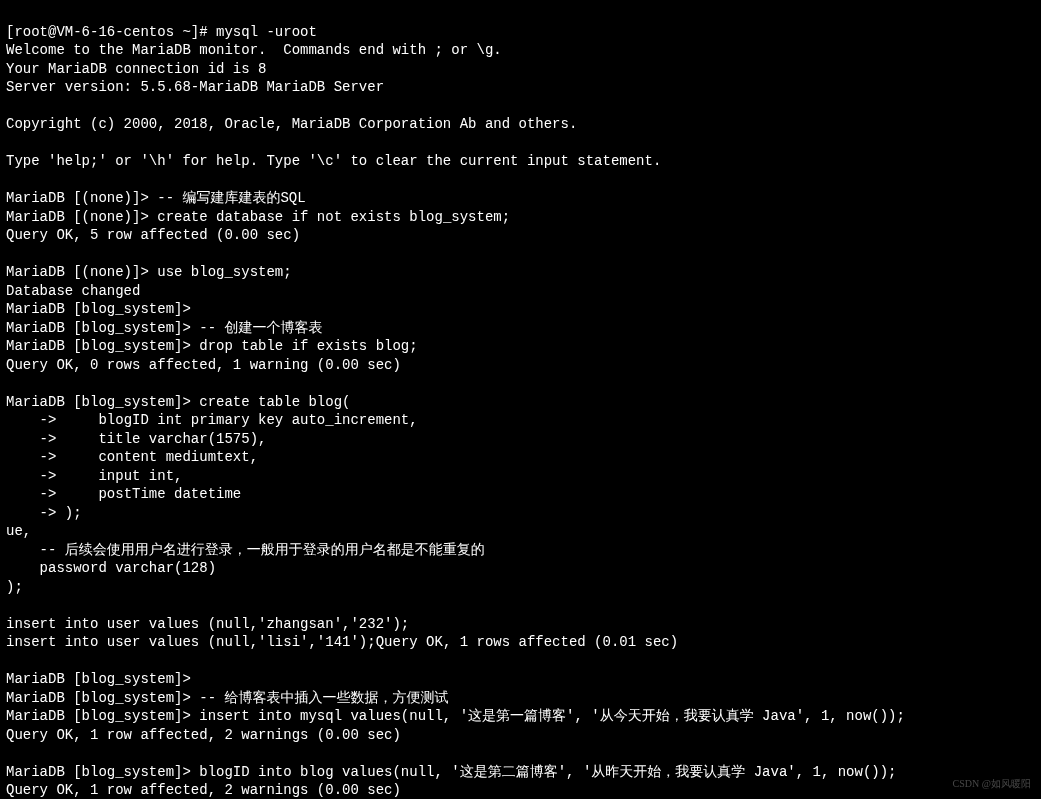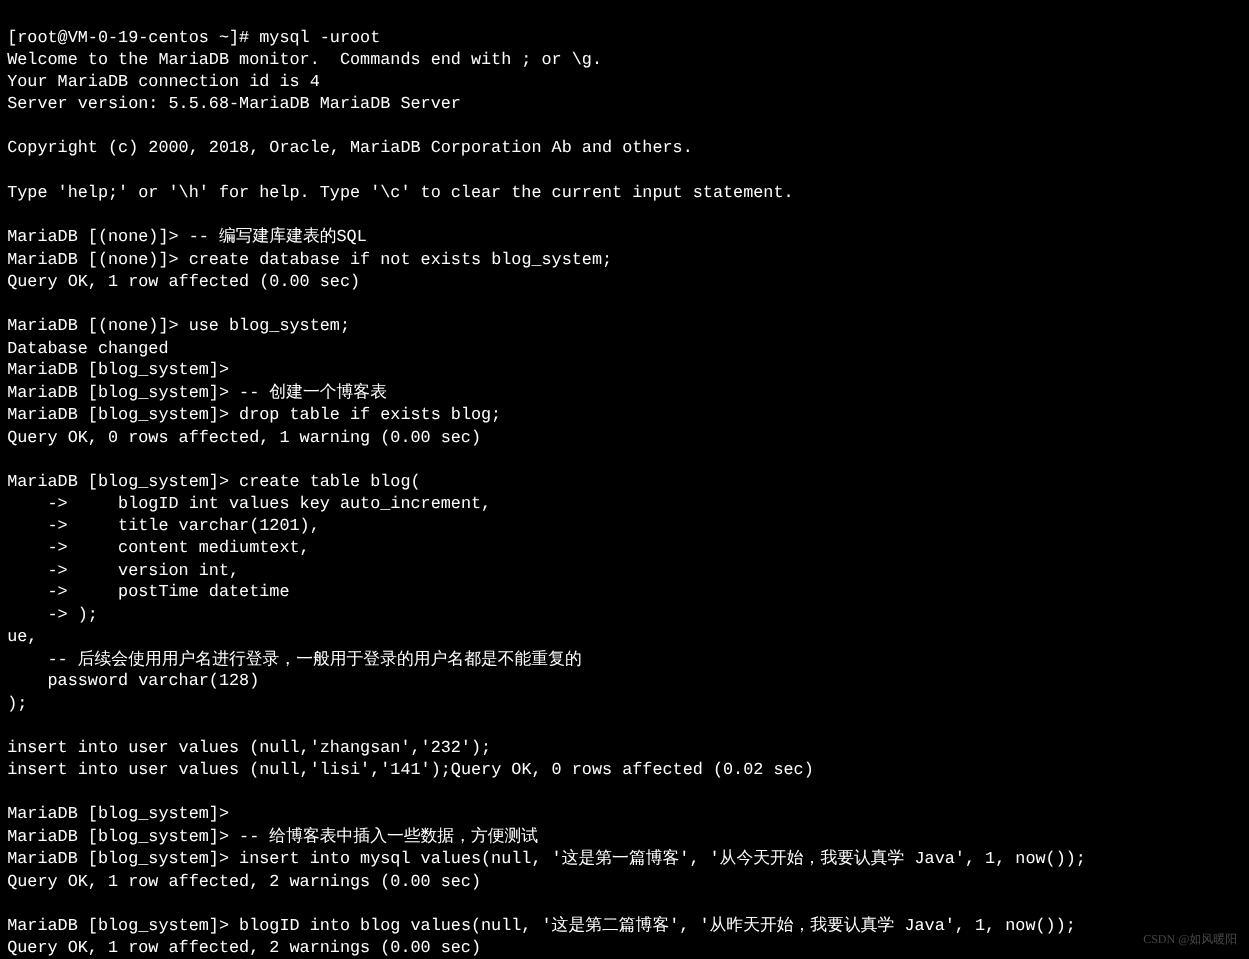--- a/index.html
+++ b/index.html
@@ -23,54 +23,54 @@
     bottom: 6px;
     right: 10px;
     color: rgba(200,200,200,0.35);
     font-family: Liberation Serif, serif;
     font-size: 10px;
     white-space: nowrap;
   }
 </style>
 </head>
 <body>
-<span>[root@VM-0-19-centos ~]# </span><span>mysql -uroot</span>
+<span>[root@VM-6-16-centos ~]# </span><span>mysql -uroot</span>
 <span class="bold">Welcome to the MariaDB monitor.  Commands end with ; or \g.</span>
-<span class="bold">Your MariaDB connection id is 4</span>
+<span class="bold">Your MariaDB connection id is 8</span>
 <span class="bold">Server version: 5.5.68-MariaDB MariaDB Server</span>
 
 <span class="bold">Copyright (c) 2000, 2018, Oracle, MariaDB Corporation Ab and others.</span>
 
 <span class="bold">Type 'help;' or '\h' for help. Type '\c' to clear the current input statement.</span>
 
 <span>MariaDB [(none)]&gt; </span><span>-- 编写建库建表的SQL</span>
 <span>MariaDB [(none)]&gt; </span><span>create database if not exists blog_system;</span>
-<span class="bold">Query OK, 1 row affected (0.00 sec)</span>
+<span class="bold">Query OK, 5 row affected (0.00 sec)</span>
 
 <span>MariaDB [(none)]&gt; </span><span>use blog_system;</span>
 <span class="bold">Database changed</span>
 <span>MariaDB [blog_system]&gt; </span>
 <span>MariaDB [blog_system]&gt; </span><span>-- 创建一个博客表</span>
 <span>MariaDB [blog_system]&gt; </span><span>drop table if exists blog;</span>
 <span class="bold">Query OK, 0 rows affected, 1 warning (0.00 sec)</span>
 
 <span>MariaDB [blog_system]&gt; </span><span>create table blog(</span>
-<span>    -&gt;     </span><span>blogID int values key auto_increment,</span>
-<span>    -&gt;     </span><span>title varchar(1201),</span>
+<span>    -&gt;     </span><span>blogID int primary key auto_increment,</span>
+<span>    -&gt;     </span><span>title varchar(1575),</span>
 <span>    -&gt;     </span><span>content mediumtext,</span>
-<span>    -&gt;     </span><span>version int,</span>
+<span>    -&gt;     </span><span>input int,</span>
 <span>    -&gt;     </span><span>postTime datetime</span>
 <span>    -&gt; </span><span>);</span>
 <span>ue,</span>
 <span>    -- 后续会使用用户名进行登录，一般用于登录的用户名都是不能重复的</span>
 <span>    password varchar(128)</span>
 <span>);</span>
 
 <span>insert into user values (null,'zhangsan','232');</span>
-<span>insert into user values (null,'lisi','141');</span><span class="bold">Query OK, 0 rows affected (0.02 sec)</span>
+<span>insert into user values (null,'lisi','141');</span><span class="bold">Query OK, 1 rows affected (0.01 sec)</span>
 
 <span>MariaDB [blog_system]&gt; </span>
 <span>MariaDB [blog_system]&gt; </span><span>-- 给博客表中插入一些数据，方便测试</span>
 <span>MariaDB [blog_system]&gt; </span><span>insert into mysql values(null, '这是第一篇博客', '从今天开始，我要认真学 Java', 1, now());</span>
 <span class="bold">Query OK, 1 row affected, 2 warnings (0.00 sec)</span>
 
 <span>MariaDB [blog_system]&gt; </span><span>blogID into blog values(null, '这是第二篇博客', '从昨天开始，我要认真学 Java', 1, now());</span>
 <span class="bold">Query OK, 1 row affected, 2 warnings (0.00 sec)</span>
 <div class="watermark">CSDN @如风暖阳</div>
 

